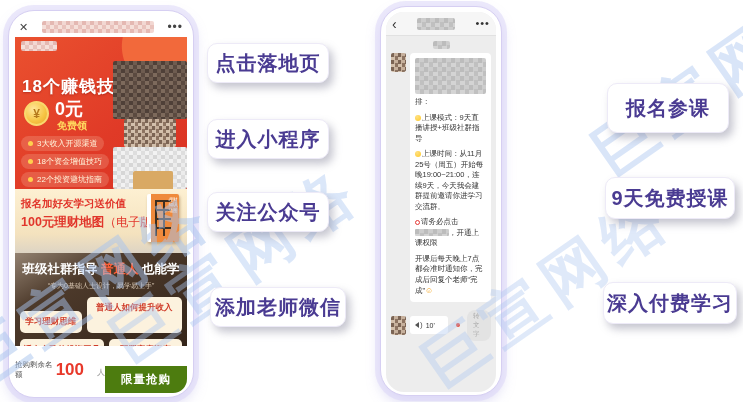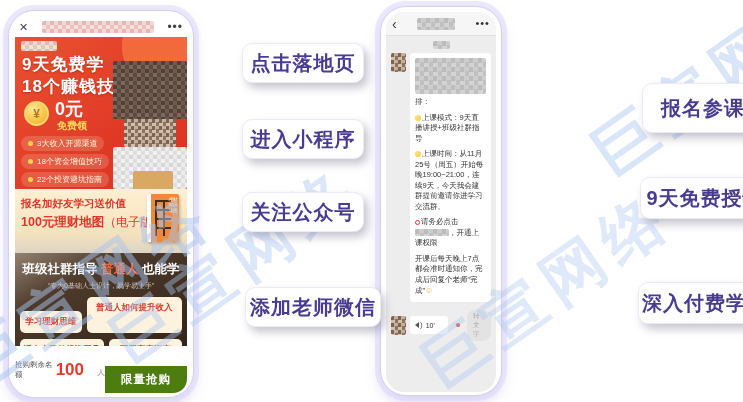--- a/index.html
+++ b/index.html
@@ -83,21 +83,21 @@
   .quota-label{font-size:7.5px;color:#555;}
   .quota-line{display:flex;align-items:baseline;gap:13px;}
   .quota-value{color:#e8392b;font-size:17px;font-weight:bold;}
   .quota-unit{color:#999;font-size:8px;}
   .cta-btn{flex:0 0 82px;background:#4d7c0f;color:#fff;font-weight:bold;font-size:11.5px;
            display:flex;align-items:center;justify-content:center;letter-spacing:1px;border:none;margin-top:20px;}
 
   
   .pill{position:absolute;background:#fff;border:1px solid #edeaf7;border-radius:10px;
         box-shadow:4px 5px 8px rgba(110,110,135,0.4);display:flex;align-items:center;justify-content:center;
-        color:#4a3b92;font-weight:bold;font-size:20px;letter-spacing:1px;z-index:10;white-space:nowrap;margin-left:35px;}
+        color:#4a3b92;font-weight:bold;font-size:20px;letter-spacing:1px;z-index:10;white-space:nowrap;}
 
   
   .rp-screen{width:100%;height:380px;background:#ededed;border-radius:18px;overflow:hidden;
              display:flex;flex-direction:column;}
   .rp-nav{height:24px;background:#f6f6f6;border-bottom:1px solid #e1e1e1;display:flex;
           align-items:center;justify-content:space-between;padding:0 6px;}
   .rp-back{font-size:14px;color:#333;line-height:1;}
   .rp-title{width:38px;height:12px;}
   .rp-more{font-size:11px;color:#333;letter-spacing:1px;line-height:0.5;}
   .rp-chip{width:17px;height:8px;margin:5px auto 4px;}
@@ -136,21 +136,20 @@
   <div class="phone phone-left">
     <div class="lp-screen">
       <div class="lp-topbar">
         <span class="lp-close">✕</span>
         <span class="lp-blur-title mosaic pink"></span>
         <span class="lp-more">•••</span>
       </div>
 
       <div class="lp-ad">
         <div class="lp-logo mosaic pink"></div>
-        <div class="lp-title t1">9天免费学</div>
         <div class="lp-title t2">18个赚钱技巧</div>
         <div class="coin">¥</div>
         <div class="lp-price">0元</div>
         <div class="lp-price-tag">免费领</div>
         <div class="lp-bullets">
           <div class="lp-bullet">
             <span class="dot"></span>
             <span>3大收入开源渠道</span>
           </div>
           <div class="lp-bullet">

